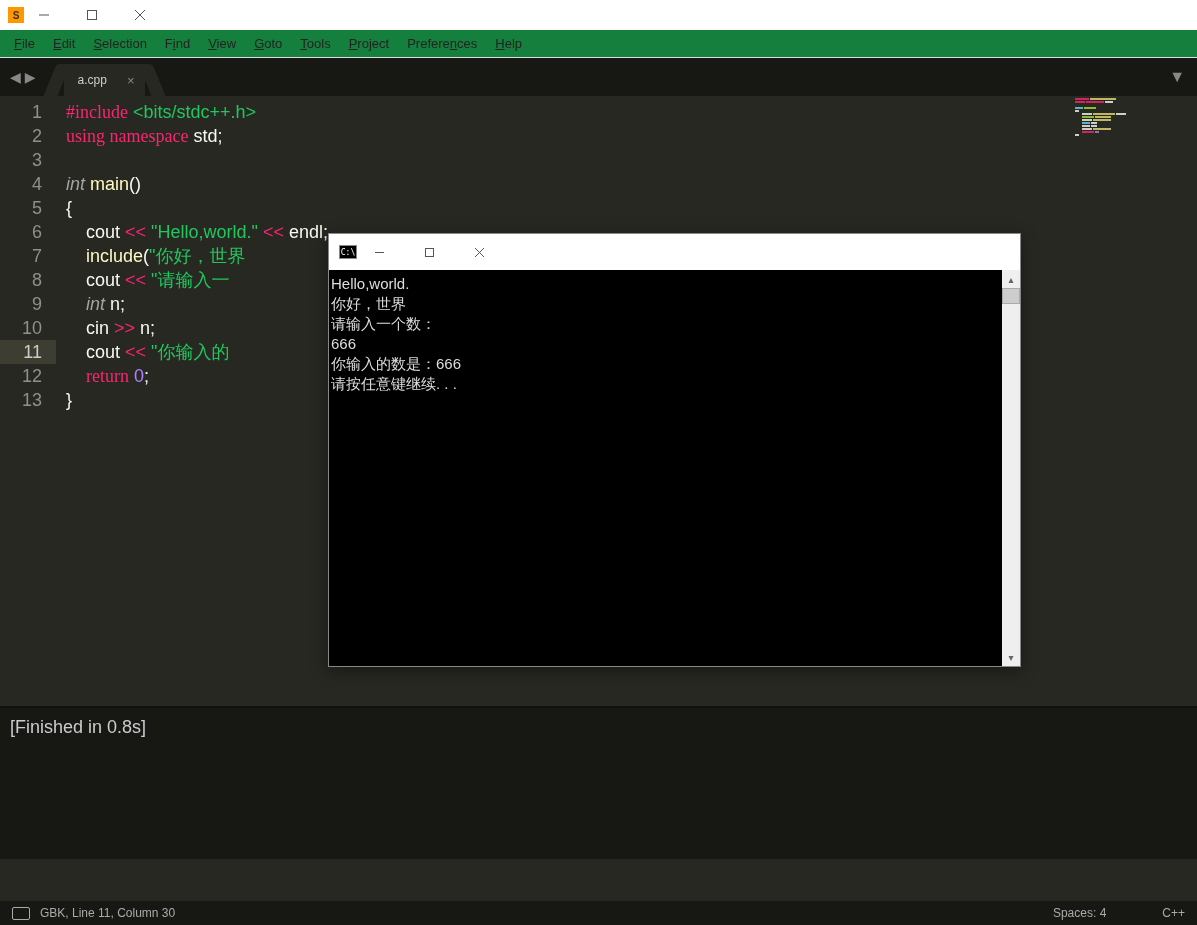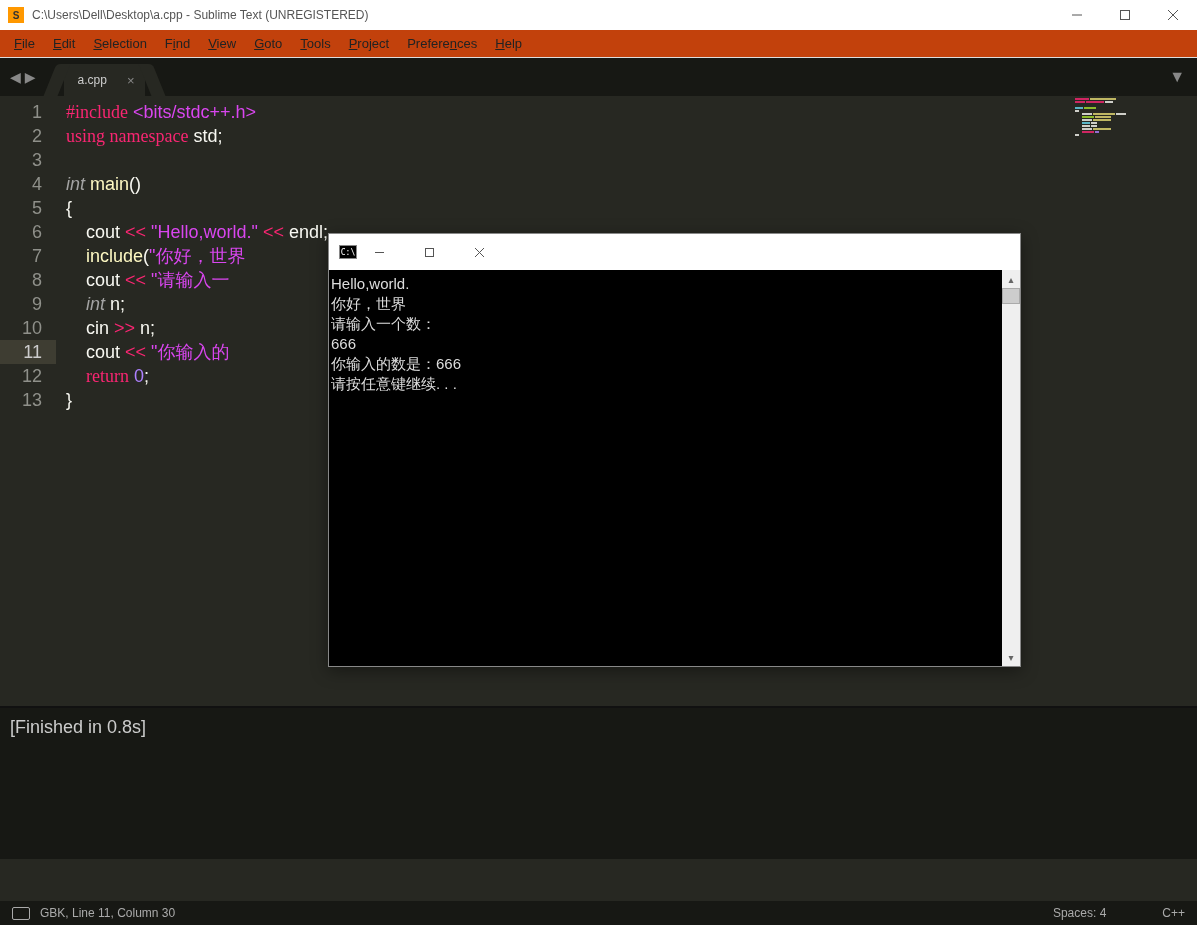--- a/index.html
+++ b/index.html
@@ -6,21 +6,21 @@
 body { width: 1197px; height: 925px; background: #272822; overflow: hidden; position: relative; }
 
 
 .title-bar { height: 30px; background: #fff; display: flex; align-items: center; padding: 0 8px; }
 .app-icon { width: 16px; height: 16px; background: #ff9800; margin-right: 8px; display: flex; align-items: center; justify-content: center; font-size: 10px; color: #333; font-weight: bold; }
 .title-text { color: #555; font-size: 12px; flex: 1; }
 .win-controls { display: flex; gap: 24px; padding-right: 4px; }
 .win-btn { width: 24px; height: 24px; display: flex; align-items: center; justify-content: center; cursor: pointer; color: #555; }
 
 
-.menu-bar { height: 28px; background: #c2410c; display: flex; align-items: center; padding: 0 6px; gap: 2px; border-bottom: 1px solid #ddd; }
+.menu-bar { height: 28px; background: #15803d; display: flex; align-items: center; padding: 0 6px; gap: 2px; border-bottom: 1px solid #ddd; }
 .menu-item { padding: 4px 8px; font-size: 13px; color: #222; cursor: pointer; }
 .menu-item .ul { text-decoration: underline; }
 
 
 .tab-strip { height: 38px; background: #171814; display: flex; align-items: flex-end; padding-left: 4px; position: relative; }
 .nav-arrows { display: flex; gap: 4px; padding: 8px 6px; align-self: center; }
 .nav-arrow { color: #888; font-size: 14px; cursor: pointer; }
 .tab { background: #272822; height: 32px; padding: 6px 14px; display: flex; align-items: center; gap: 20px; border-top-left-radius: 4px; border-top-right-radius: 4px; position: relative; margin-left: 22px;}
 .tab::before { content:''; position:absolute; left:-14px; bottom:0; width:14px; height:32px; background:#272822; transform: skewX(-22deg); border-top-left-radius:4px;}
 .tab::after { content:''; position:absolute; right:-14px; bottom:0; width:14px; height:32px; background:#272822; transform: skewX(22deg); border-top-right-radius:4px;}
@@ -29,21 +29,21 @@
 .tab-dropdown { margin-left: auto; color: #888; padding: 8px 12px; cursor: pointer; align-self: center; }
 
 
 .editor-wrap { display: flex; height: 610px; background: #272822; position: relative; }
 .gutter { width: 56px; background: #272822; text-align: right; padding: 4px 14px 0 0; color: #8f908a; font-family: Consolas, monospace; font-size: 18px; line-height: 24px; }
 .gutter .ln { display:block; }
 .gutter .hl { background: #3e3d32; margin-right: -14px; padding-right: 14px; margin-left: -42px; padding-left: 42px; color:#ccc;}
 .code { flex: 1; padding: 4px 0 0 10px; font-family: Consolas, monospace; font-size: 18px; line-height: 24px; white-space: pre; color: #f8f8f2; position: relative; }
 .c-kw { color: #f92672; font-family: Liberation Serif, serif; }
 .c-type { color: #a3a3a3; font-style: italic; }
-.c-str { color: #d946ef; }
+.c-str { color: #22c55e; }
 .c-num { color: #ae81ff; }
 .c-fn { color: #fef9c3; }
 .c-op { color: #f92672; }
 .c-id { color: #f8f8f2; }
 
 
 .minimap { position: absolute; top: 2px; right: 2px; width: 120px; height: 70px; opacity: 0.8; }
 .mm-line { height: 2px; margin-bottom: 1px; display: flex; gap: 1px; }
 .mm-seg { height: 2px; }
 
@@ -67,21 +67,20 @@
 .cmd-scroll { width: 18px; background: #efefef; display: flex; flex-direction: column; }
 .cmd-scroll-btn { height: 18px; display:flex;align-items:center;justify-content:center;font-size:10px;color:#666;}
 .cmd-scroll-thumb { height: 16px; background: #cdcdcd; border:1px solid #aaa;}
 .cmd-scroll-track { flex: 1; }
 </style>
 </head>
 <body>
 
 <div class="title-bar">
   <div class="app-icon">S</div>
-  <div class="title-text">C:\Users\Dell\Desktop\a.cpp - Sublime Text (UNREGISTERED)</div>
   <div class="win-controls">
     <div class="win-btn">
       <svg width="12" height="12" viewBox="0 0 12 12">
           <line x1="1" y1="6" x2="11" y2="6" stroke="#555" stroke-width="1"></line>
         </svg>
     </div>
     <div class="win-btn">
       <svg width="12" height="12" viewBox="0 0 12 12">
           <rect x="1.5" y="1.5" width="9" height="9" fill="none" stroke="#555" stroke-width="1"></rect>
         </svg>

